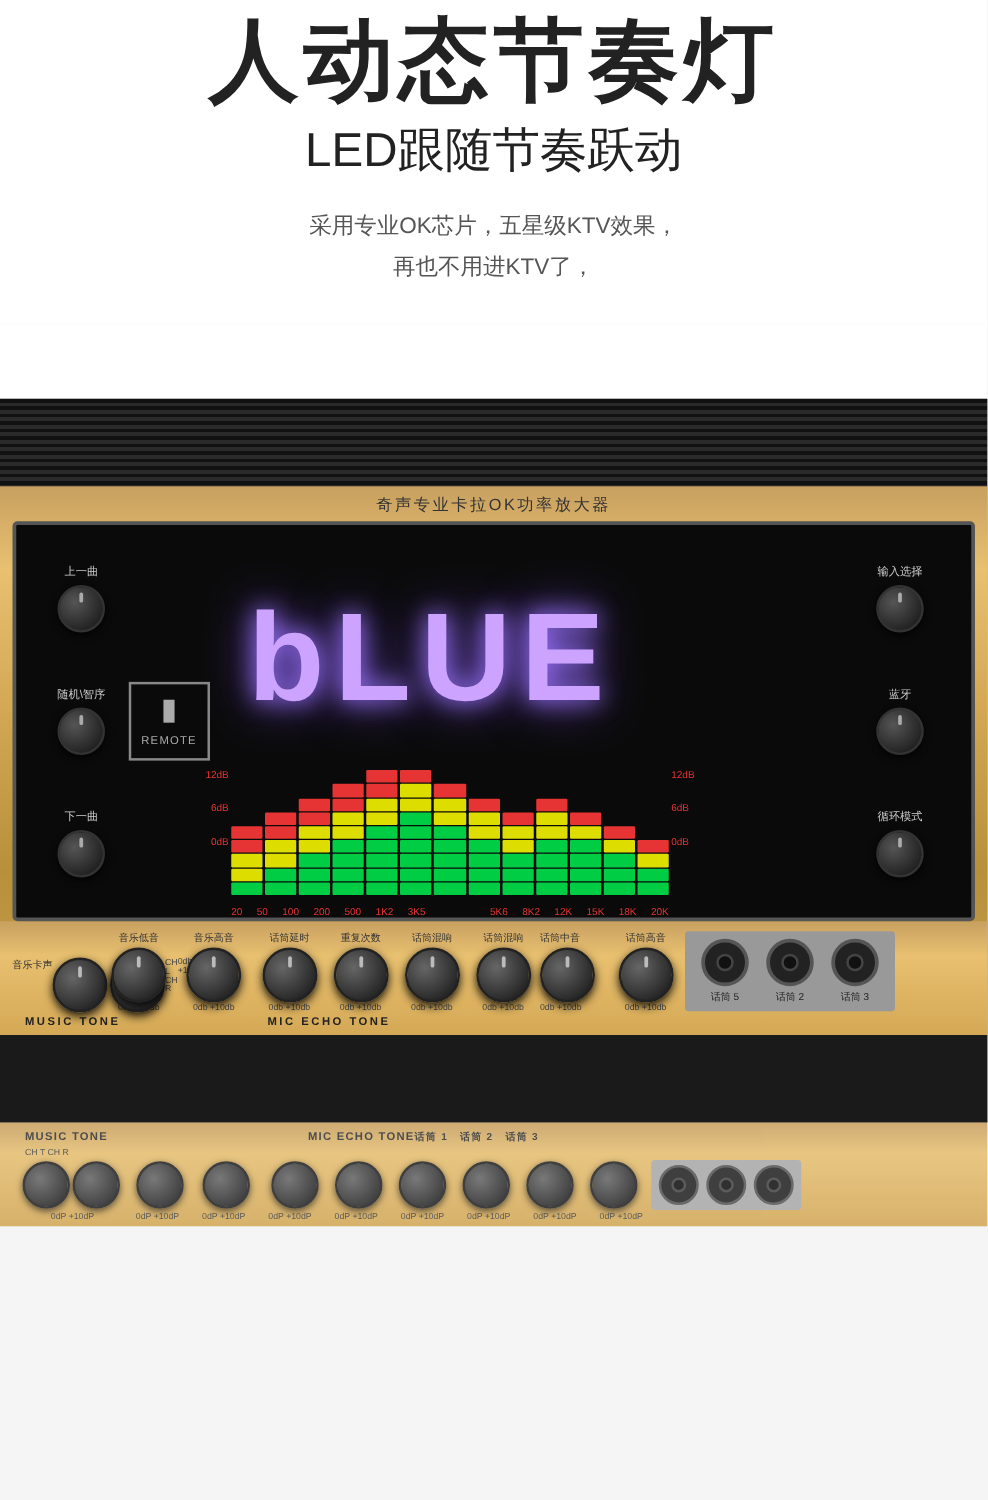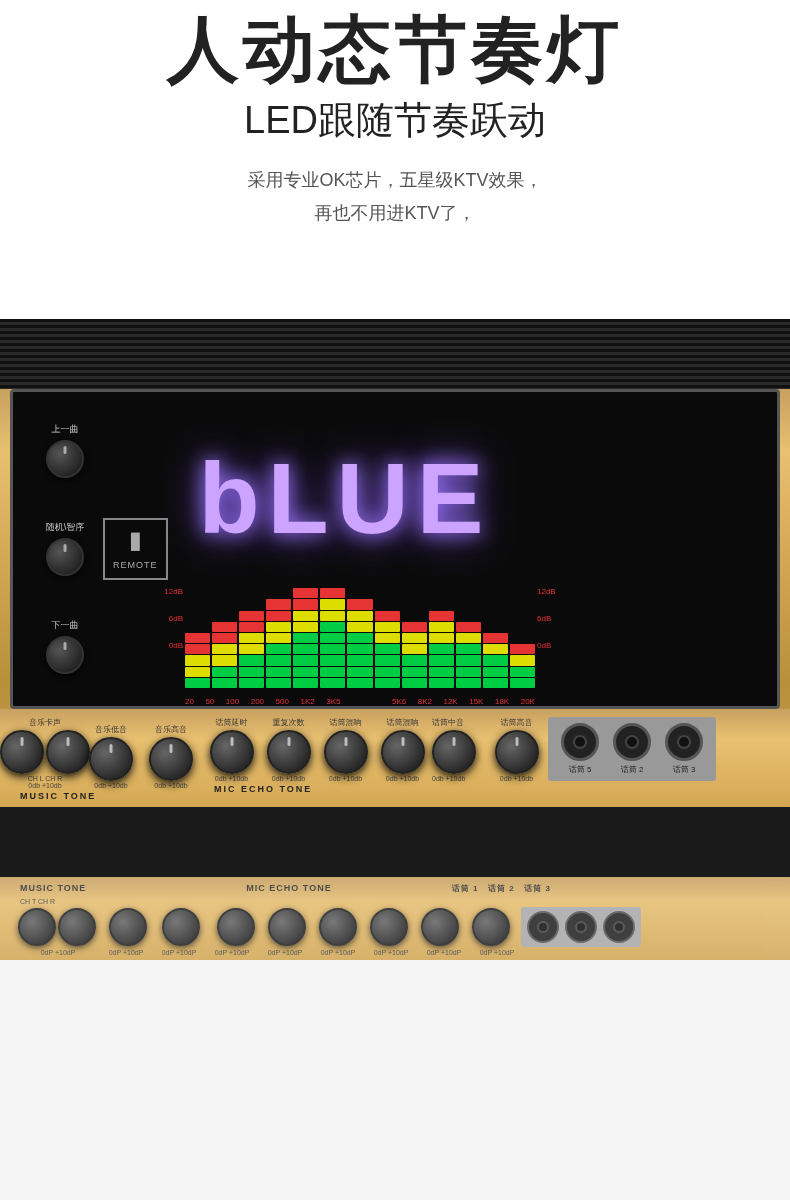--- a/index.html
+++ b/index.html
@@ -284,20 +284,21 @@
 
 <div class="spacer"></div>
 
 <div class="device-wrapper">
 
   <div class="vent-top">
     <div class="vent-lines"></div>
   </div>
 
   <div class="faceplate">
+    <div class="faceplate-top-label">奇声专业卡拉OK功率放大器</div>
 
     <div class="display-panel">
 
       <div class="left-controls">
         <div class="control-group">
           <div class="control-label">上一曲</div>
           <div class="knob"></div>
         </div>
         <div class="control-group">
           <div class="control-label">随机\智序</div>
@@ -311,20 +312,34 @@
 
       <div class="remote-logo">
         <span class="logo-icon">▮</span>
         <span class="logo-text">REMOTE</span>
       </div>
 
       <div class="blue-display">
         <div class="blue-text">bLUE</div>
       </div>
 
+      <div class="right-controls">
+        <div class="control-group">
+          <div class="right-label">输入选择</div>
+          <div class="knob"></div>
+        </div>
+        <div class="control-group">
+          <div class="right-label">蓝牙</div>
+          <div class="knob"></div>
+        </div>
+        <div class="control-group">
+          <div class="right-label">循环模式</div>
+          <div class="knob"></div>
+        </div>
+      </div>
 
       <div class="eq-section">
 
         <div style="position:absolute;left:0;top:0;color:#e63333;font-size:8px;line-height:1.6;text-align:right;width:30px;">
           <div>12dB</div>
           <div style="margin-top:14px;">6dB</div>
           <div style="margin-top:14px;">0dB</div>
         </div>
 
         <div style="position:absolute;right:0;top:0;color:#e63333;font-size:8px;line-height:1.6;text-align:left;width:30px;">
@@ -467,21 +482,21 @@
         </div>
       </div>
 
     </div>
 
     <div class="bottom-controls">
 
       <div style="display:flex;flex-direction:column;align-items:flex-start;">
         <div style="display:flex;align-items:flex-end;gap:2px;">
 
-          <div style="display:flex;flex-direction:column;align-items:center;width:70px;">
+          <div style="display:flex;flex-direction:row;align-items:flex-start;width:70px;">
             <div style="font-size:8px;color:#333;margin-bottom:2px;text-align:center;white-space:nowrap;">音乐卡声</div>
             <div style="display:flex;gap:2px;">
               <div class="knob-large"></div>
               <div class="knob-large"></div>
             </div>
             <div style="font-size:7px;color:#444;margin-top:1px;">CH L  CH R</div>
             <div style="font-size:7px;color:#444;">0db  +10db</div>
           </div>
 
           <div style="display:flex;flex-direction:column;align-items:center;width:58px;">
@@ -570,21 +585,21 @@
 
 </div>
 
 <div style="background:#e8e8e8;width:790px;">
 
   <div style="background:linear-gradient(180deg,#c8a060 0%,#e8c070 30%,#d4a855 100%);padding:6px 10px 4px;opacity:0.85;">
 
     <div style="display:flex;font-size:9px;font-weight:bold;color:#333;letter-spacing:1px;margin-bottom:4px;">
       <span style="margin-left:10px;">MUSIC TONE</span>
       <span style="margin-left:160px;">MIC ECHO TONE</span>
-      <span style="margin-left:120px;font-size:8px;">话筒 1&nbsp;&nbsp;&nbsp;话筒 2&nbsp;&nbsp;&nbsp;话筒 3</span>
+      <span style="font-size:8px;">话筒 1&nbsp;&nbsp;&nbsp;话筒 2&nbsp;&nbsp;&nbsp;话筒 3</span>
     </div>
 
     <div style="font-size:7px;color:#444;margin-left:10px;margin-bottom:2px;">CH T  CH R</div>
 
     <div style="display:flex;align-items:center;gap:3px;">
 
       <div style="display:flex;gap:2px;margin-left:8px;">
         <div class="knob-small"></div>
         <div class="knob-small"></div>
       </div>

